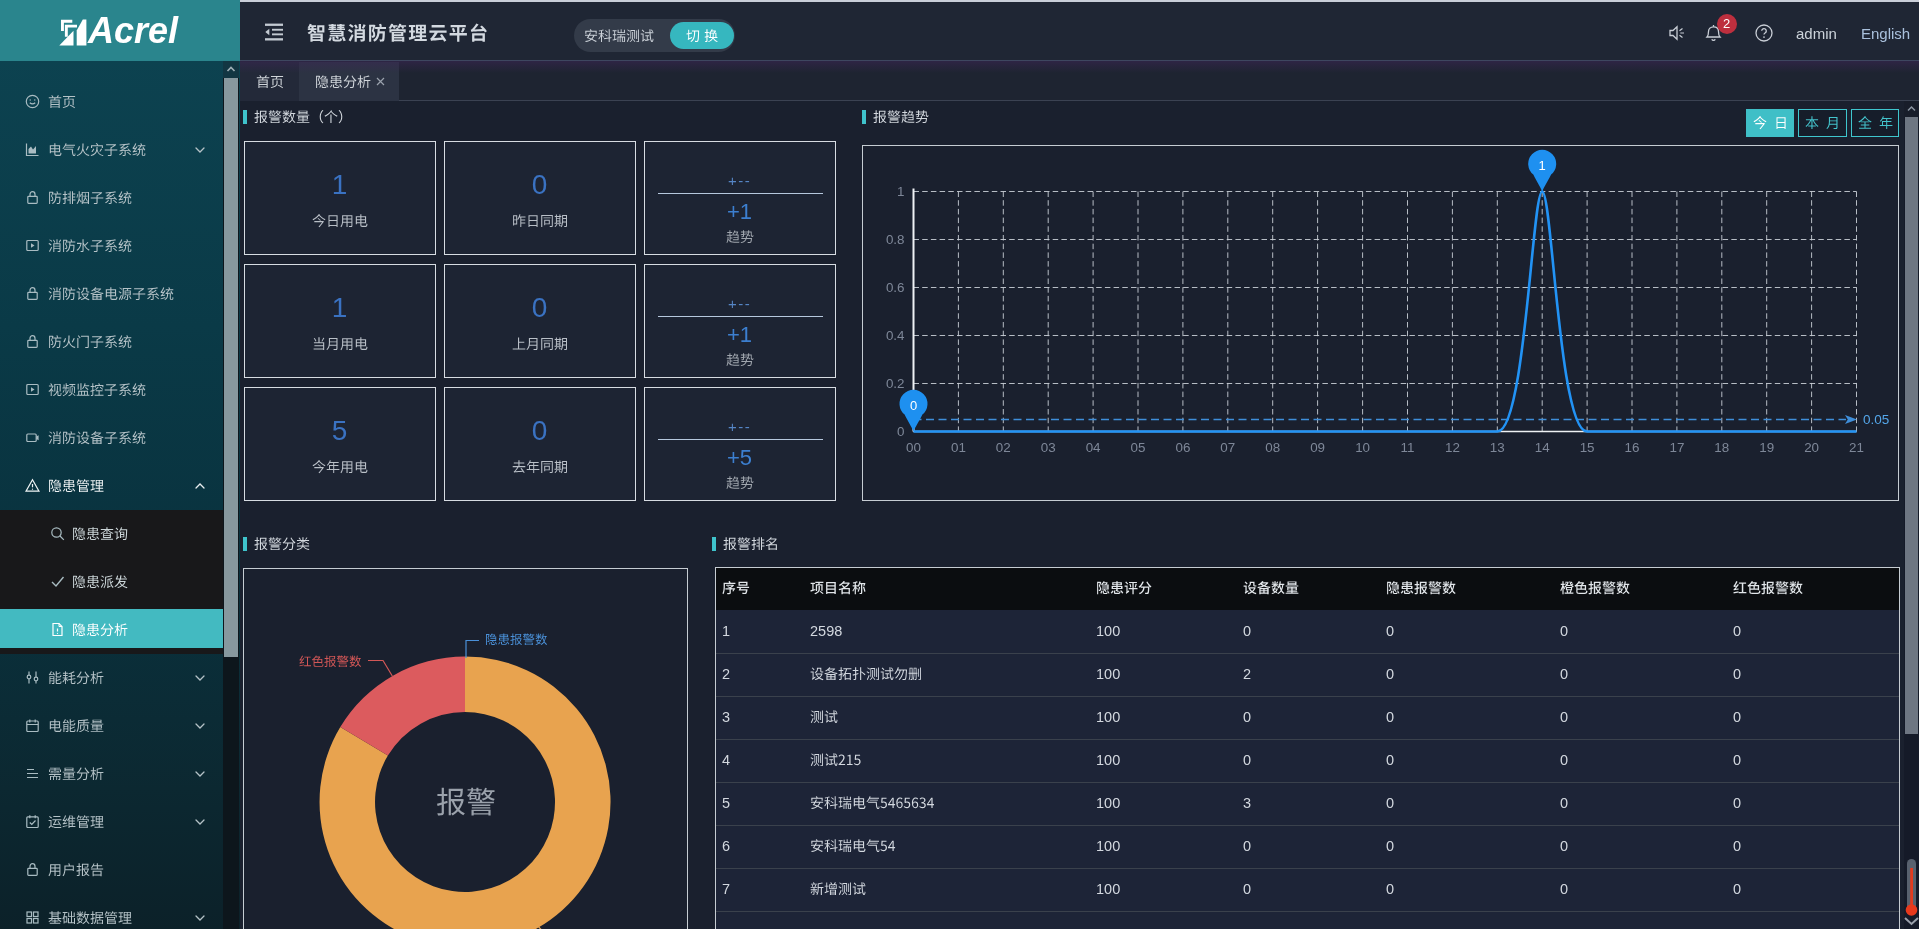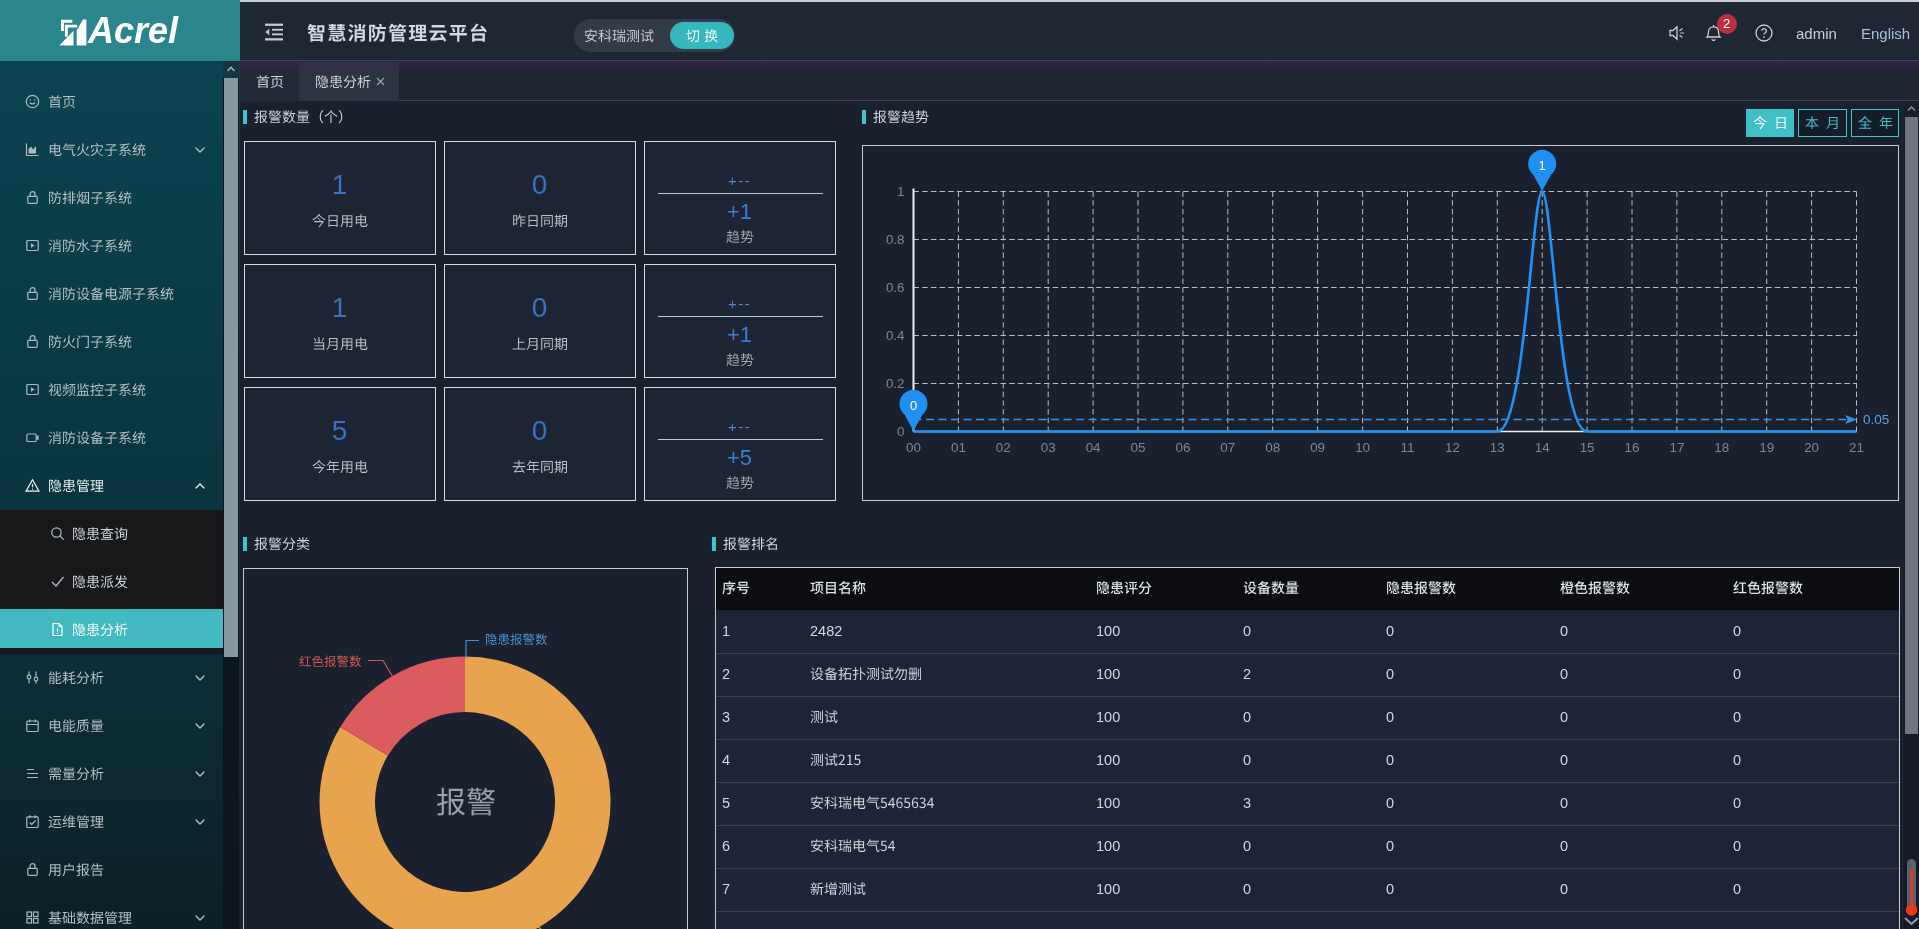--- a/index.html
+++ b/index.html
@@ -412,21 +412,21 @@
 <svg class="tp" style="left:1386.0px;top:593.1px">
     <path d="M6.7 -2.4V-0.4C6.7 0.7 7 1 8.3 1C8.6 1 10 1 10.2 1C11.2 1 11.6 0.7 11.7 -0.7C11.4 -0.8 10.9 -1 10.7 -1.1C10.6 -0.2 10.5 -0.1 10.1 -0.1C9.8 -0.1 8.7 -0.1 8.5 -0.1C8 -0.1 7.9 -0.1 7.9 -0.4V-2.4ZM5.4 -2.4C5.2 -1.6 4.7 -0.5 4.3 0.1L5.3 0.8C5.8 0 6.1 -1.1 6.4 -2ZM11 -2.2C11.6 -1.3 12.2 -0.2 12.4 0.6L13.5 0.2C13.2 -0.6 12.6 -1.7 12.1 -2.6ZM7.5 -11.7C7 -10.8 6.1 -9.6 5 -8.8C5.2 -8.6 5.5 -8.4 5.7 -8.1V-7.4H11.4V-6.4H6V-5.5H11.4V-4.4H5.6V-3.4H8.3L7.6 -2.9C8.4 -2.3 9.3 -1.5 9.8 -1L10.6 -1.8C10.2 -2.2 9.3 -2.9 8.6 -3.4H12.7V-8.4H10.4C10.9 -8.9 11.4 -9.6 11.8 -10.2L11 -10.7L10.8 -10.7H8.2C8.4 -10.9 8.5 -11.2 8.7 -11.5ZM6.3 -8.4C6.7 -8.8 7.2 -9.3 7.5 -9.7H10.1C9.8 -9.2 9.4 -8.8 9 -8.4ZM1.1 -11.2V1.2H2.2V-10H3.8C3.5 -9.1 3.2 -7.8 2.8 -6.9C3.7 -5.8 4 -4.9 4 -4.2C4 -3.8 3.9 -3.5 3.7 -3.3C3.6 -3.2 3.4 -3.2 3.3 -3.2C3.1 -3.2 2.9 -3.2 2.6 -3.2C2.7 -2.9 2.8 -2.4 2.9 -2.1C3.2 -2.1 3.5 -2.1 3.8 -2.1C4.1 -2.1 4.4 -2.2 4.5 -2.4C5 -2.7 5.1 -3.2 5.1 -4.1C5.1 -4.9 4.9 -5.9 4 -7C4.4 -8.1 4.9 -9.6 5.3 -10.8L4.4 -11.3L4.2 -11.2Z M17.9 -2.5V-0.6C17.9 0.6 18.3 1 20 1C20.3 1 22.3 1 22.7 1C24 1 24.4 0.5 24.5 -1.2C24.2 -1.3 23.6 -1.5 23.3 -1.7C23.3 -0.4 23.2 -0.2 22.5 -0.2C22.1 -0.2 20.5 -0.2 20.1 -0.2C19.4 -0.2 19.2 -0.3 19.2 -0.6V-2.5ZM24.1 -2.3C24.9 -1.4 25.8 -0.2 26.1 0.5L27.3 -0.1C27 -0.9 26.1 -2 25.3 -2.8ZM16.3 -2.6C15.9 -1.7 15.3 -0.7 14.6 -0L15.8 0.6C16.5 -0.1 17.1 -1.2 17.5 -2.1ZM17.5 -9.8H20.3V-8.8H17.5ZM21.7 -9.8H24.5V-8.8H21.7ZM15.6 -7V-3.9H20.3V-3.3L20.3 -3.4L19.5 -2.6C20.4 -2.1 21.6 -1.5 22.1 -0.9L23 -1.8C22.5 -2.2 21.7 -2.7 21 -3H21.7V-3.9H26.5V-7H21.7V-7.8H25.9V-10.8H21.7V-11.8H20.3V-10.8H16.2V-7.8H20.3V-7ZM17 -6.1H20.3V-4.9H17ZM21.7 -6.1H25V-4.9H21.7Z M35.4 -5.3C35.9 -3.9 36.6 -2.6 37.5 -1.5C36.8 -0.8 36 -0.3 35.2 0.2V-5.3ZM36.7 -5.3H39.5C39.3 -4.3 38.8 -3.4 38.3 -2.5C37.6 -3.4 37.1 -4.3 36.7 -5.3ZM33.8 -11.3V1.1H35.2V0.3C35.4 0.5 35.8 0.9 36 1.2C36.9 0.8 37.6 0.2 38.3 -0.5C39 0.2 39.8 0.7 40.6 1.1C40.9 0.8 41.2 0.3 41.6 0C40.7 -0.3 39.9 -0.9 39.2 -1.6C40.1 -2.9 40.7 -4.5 41.1 -6.3L40.2 -6.5L40 -6.5H35.2V-10.1H39.3C39.2 -9 39.2 -8.6 39 -8.4C38.9 -8.3 38.7 -8.3 38.4 -8.3C38.1 -8.3 37.3 -8.3 36.4 -8.3C36.6 -8.1 36.8 -7.6 36.8 -7.3C37.7 -7.2 38.5 -7.2 39 -7.2C39.5 -7.3 39.9 -7.4 40.1 -7.7C40.5 -8 40.6 -8.8 40.7 -10.8C40.7 -11 40.7 -11.3 40.7 -11.3ZM30.5 -11.8V-9.1H28.6V-7.8H30.5V-5.1L28.4 -4.5L28.7 -3.2L30.5 -3.7V-0.4C30.5 -0.2 30.4 -0.1 30.2 -0.1C30 -0.1 29.2 -0.1 28.5 -0.1C28.7 0.3 28.9 0.8 28.9 1.2C30.1 1.2 30.8 1.1 31.2 0.9C31.7 0.7 31.8 0.4 31.8 -0.4V-4.1L33.4 -4.5L33.3 -5.8L31.8 -5.4V-7.8H33.3V-9.1H31.8V-11.8Z M44.6 -2.7V-2H53.5V-2.7ZM44.6 -4V-3.2H53.5V-4ZM44.5 -1.5V1.2H45.7V0.8H52.3V1.2H53.6V-1.5ZM45.7 0V-0.8H52.3V0ZM48 -6C48.2 -5.8 48.3 -5.5 48.4 -5.3H42.9V-4.5H55.1V-5.3H49.7C49.6 -5.6 49.4 -6 49.2 -6.3ZM44 -10.1C43.7 -9.4 43.2 -8.7 42.4 -8.1C42.6 -8 43 -7.6 43.1 -7.4L43.6 -7.8V-6H44.5V-6.4H46.5C46.6 -6.2 46.6 -6 46.6 -5.9C47 -5.8 47.4 -5.9 47.6 -5.9C47.9 -5.9 48.2 -6 48.3 -6.2C48.6 -6.5 48.7 -7.2 48.8 -8.8C49.1 -8.6 49.5 -8.3 49.6 -8.1C49.9 -8.4 50.2 -8.7 50.4 -9C50.7 -8.5 51 -8.1 51.4 -7.7C50.8 -7.3 50.1 -7 49.3 -6.8C49.5 -6.5 49.8 -6.1 49.9 -5.8C50.8 -6.1 51.6 -6.5 52.2 -6.9C53 -6.4 53.8 -6 54.8 -5.7C55 -6 55.3 -6.5 55.5 -6.7C54.6 -6.9 53.8 -7.2 53.1 -7.7C53.6 -8.2 54.1 -8.9 54.3 -9.8H55.3V-10.7H51.5C51.6 -11 51.8 -11.3 51.9 -11.6L50.8 -11.8C50.4 -10.7 49.7 -9.5 48.8 -8.8L48.8 -9.2C48.8 -9.3 48.8 -9.6 48.8 -9.6H44.9L45 -9.9L44.7 -10H45.4V-10.4H46.8V-10H47.9V-10.4H49.4V-11.2H47.9V-11.8H46.8V-11.2H45.4V-11.8H44.3V-11.2H42.7V-10.4H44.3V-10ZM53.2 -9.8C53 -9.2 52.7 -8.7 52.2 -8.3C51.8 -8.7 51.4 -9.2 51.1 -9.8ZM47.7 -8.8C47.6 -7.5 47.5 -7 47.4 -6.8C47.3 -6.7 47.2 -6.7 47.1 -6.7L46.8 -6.7V-8.4H44.2L44.5 -8.8ZM44.5 -7.8H45.9V-7H44.5Z M62.1 -11.6C61.9 -11.1 61.4 -10.3 61.1 -9.8L61.9 -9.4C62.3 -9.8 62.8 -10.5 63.2 -11.1ZM57.1 -11.1C57.5 -10.6 57.8 -9.8 57.9 -9.3L58.9 -9.7C58.8 -10.2 58.4 -11 58.1 -11.5ZM61.5 -3.5C61.2 -2.9 60.8 -2.3 60.4 -1.9C59.9 -2.1 59.4 -2.3 59 -2.5L59.5 -3.5ZM57.4 -2.1C58 -1.8 58.8 -1.5 59.4 -1.1C58.6 -0.6 57.6 -0.2 56.5 0.1C56.7 0.3 57 0.8 57.1 1.1C58.4 0.7 59.5 0.2 60.5 -0.5C61 -0.3 61.4 -0 61.7 0.2L62.5 -0.7C62.2 -0.9 61.8 -1.1 61.4 -1.3C62.1 -2.1 62.7 -3.1 63 -4.4L62.3 -4.6L62.1 -4.6H60L60.3 -5.2L59.1 -5.5C59 -5.2 58.9 -4.9 58.8 -4.6H56.9V-3.5H58.2C57.9 -3 57.6 -2.5 57.4 -2.1ZM59.4 -11.8V-9.3H56.7V-8.2H59C58.4 -7.4 57.4 -6.6 56.4 -6.3C56.7 -6 57 -5.6 57.1 -5.3C57.9 -5.7 58.8 -6.4 59.4 -7.1V-5.6H60.7V-7.4C61.3 -6.9 62 -6.3 62.3 -6L63.1 -7C62.8 -7.2 61.7 -7.8 61 -8.2H63.4V-9.3H60.7V-11.8ZM64.7 -11.7C64.4 -9.3 63.7 -6.9 62.6 -5.4C62.9 -5.2 63.4 -4.8 63.6 -4.6C63.9 -5.1 64.2 -5.6 64.5 -6.1C64.8 -4.9 65.1 -3.8 65.6 -2.8C64.8 -1.5 63.8 -0.5 62.3 0.2C62.5 0.4 62.9 1 63 1.2C64.4 0.5 65.5 -0.4 66.2 -1.6C66.9 -0.5 67.8 0.4 68.8 1.1C69 0.7 69.4 0.3 69.7 0C68.5 -0.6 67.7 -1.6 67 -2.8C67.7 -4.2 68.1 -5.9 68.4 -7.9H69.3V-9.2H65.5C65.6 -9.9 65.8 -10.7 65.9 -11.6ZM67.2 -7.9C67 -6.5 66.7 -5.2 66.3 -4.2C65.8 -5.3 65.5 -6.6 65.2 -7.9Z" fill="#e2e6ea"></path>
   </svg>
 <svg class="tp" style="left:1560.0px;top:593.1px">
     <path d="M7.1 -5.1H10.9V-3.8H7.1ZM2.4 -11.8V-9.2H0.7V-7.9H2.3C1.9 -6.1 1.1 -4 0.3 -2.8C0.5 -2.5 0.8 -2 1 -1.6C1.5 -2.4 2 -3.6 2.4 -5V1.2H3.6V-5.5C3.9 -4.8 4.3 -4.1 4.4 -3.6L5.2 -4.6C5 -5 4 -6.6 3.6 -7.2V-7.9H4.8V-9.2H3.6V-11.8ZM10.2 -11.8 9.2 -11.5C9.6 -10 10.1 -8.9 10.6 -8H7.5C8.1 -8.9 8.5 -9.9 8.7 -11.1L8 -11.4L7.8 -11.3H5.3V-10.2H7.3C7.1 -9.7 6.9 -9.3 6.7 -8.9C6.4 -9.2 5.9 -9.5 5.6 -9.7L4.9 -8.9C5.3 -8.7 5.7 -8.3 6.1 -8C5.6 -7.4 5 -6.8 4.4 -6.5C4.7 -6.3 5 -5.8 5.1 -5.6C5.4 -5.7 5.7 -5.9 5.9 -6.1V-2.8H12.1V-6.1C12.4 -5.9 12.6 -5.7 12.9 -5.5C13 -5.9 13.4 -6.3 13.7 -6.5C13.1 -6.9 12.6 -7.4 12.1 -8C12.5 -8.2 13 -8.5 13.5 -8.8L12.6 -9.7C12.4 -9.5 11.9 -9.1 11.5 -8.8C11.4 -9 11.2 -9.2 11.1 -9.5C11.5 -9.8 12 -10.2 12.5 -10.5L11.6 -11.4C11.4 -11.1 11 -10.8 10.7 -10.5C10.5 -10.9 10.4 -11.3 10.2 -11.8ZM7.2 -7.5V-6.9H10.7V-7.8C11.1 -7.1 11.6 -6.6 12.1 -6.1H6C6.4 -6.5 6.8 -7 7.2 -7.5ZM10.4 -2.8C10.2 -2.1 9.7 -1.1 9.4 -0.4H7.3L8.3 -0.7C8.2 -1.2 7.9 -2.1 7.5 -2.7L6.4 -2.3C6.7 -1.7 7 -0.9 7 -0.4H4.6V0.7H13.4V-0.4H10.7C11 -1 11.4 -1.7 11.7 -2.4Z M20.5 -6.7V-4.6H17.5V-6.7ZM21.8 -6.7H24.8V-4.6H21.8ZM22.2 -9.5C21.8 -8.9 21.3 -8.4 20.8 -7.9H17.4C17.9 -8.4 18.3 -8.9 18.7 -9.5ZM18.8 -11.9C17.9 -10.1 16.2 -8.4 14.5 -7.4C14.7 -7.1 15.1 -6.4 15.2 -6.1C15.5 -6.4 15.9 -6.6 16.3 -6.9V-1.3C16.3 0.5 17 0.9 19.4 0.9C19.9 0.9 23.9 0.9 24.5 0.9C26.8 0.9 27.2 0.3 27.5 -2C27.1 -2 26.6 -2.2 26.2 -2.4C26.1 -0.6 25.9 -0.3 24.5 -0.3C23.6 -0.3 20.1 -0.3 19.3 -0.3C17.8 -0.3 17.5 -0.4 17.5 -1.3V-3.3H24.8V-2.8H26.1V-7.9H22.4C23.1 -8.6 23.7 -9.4 24.2 -10.1L23.3 -10.7L23.1 -10.7H19.6C19.7 -10.9 19.9 -11.2 20 -11.4Z M35.4 -5.3C35.9 -3.9 36.6 -2.6 37.5 -1.5C36.8 -0.8 36 -0.3 35.2 0.2V-5.3ZM36.7 -5.3H39.5C39.3 -4.3 38.8 -3.4 38.3 -2.5C37.6 -3.4 37.1 -4.3 36.7 -5.3ZM33.8 -11.3V1.1H35.2V0.3C35.4 0.5 35.8 0.9 36 1.2C36.9 0.8 37.6 0.2 38.3 -0.5C39 0.2 39.8 0.7 40.6 1.1C40.9 0.8 41.2 0.3 41.6 0C40.7 -0.3 39.9 -0.9 39.2 -1.6C40.1 -2.9 40.7 -4.5 41.1 -6.3L40.2 -6.5L40 -6.5H35.2V-10.1H39.3C39.2 -9 39.2 -8.6 39 -8.4C38.9 -8.3 38.7 -8.3 38.4 -8.3C38.1 -8.3 37.3 -8.3 36.4 -8.3C36.6 -8.1 36.8 -7.6 36.8 -7.3C37.7 -7.2 38.5 -7.2 39 -7.2C39.5 -7.3 39.9 -7.4 40.1 -7.7C40.5 -8 40.6 -8.8 40.7 -10.8C40.7 -11 40.7 -11.3 40.7 -11.3ZM30.5 -11.8V-9.1H28.6V-7.8H30.5V-5.1L28.4 -4.5L28.7 -3.2L30.5 -3.7V-0.4C30.5 -0.2 30.4 -0.1 30.2 -0.1C30 -0.1 29.2 -0.1 28.5 -0.1C28.7 0.3 28.9 0.8 28.9 1.2C30.1 1.2 30.8 1.1 31.2 0.9C31.7 0.7 31.8 0.4 31.8 -0.4V-4.1L33.4 -4.5L33.3 -5.8L31.8 -5.4V-7.8H33.3V-9.1H31.8V-11.8Z M44.6 -2.7V-2H53.5V-2.7ZM44.6 -4V-3.2H53.5V-4ZM44.5 -1.5V1.2H45.7V0.8H52.3V1.2H53.6V-1.5ZM45.7 0V-0.8H52.3V0ZM48 -6C48.2 -5.8 48.3 -5.5 48.4 -5.3H42.9V-4.5H55.1V-5.3H49.7C49.6 -5.6 49.4 -6 49.2 -6.3ZM44 -10.1C43.7 -9.4 43.2 -8.7 42.4 -8.1C42.6 -8 43 -7.6 43.1 -7.4L43.6 -7.8V-6H44.5V-6.4H46.5C46.6 -6.2 46.6 -6 46.6 -5.9C47 -5.8 47.4 -5.9 47.6 -5.9C47.9 -5.9 48.2 -6 48.3 -6.2C48.6 -6.5 48.7 -7.2 48.8 -8.8C49.1 -8.6 49.5 -8.3 49.6 -8.1C49.9 -8.4 50.2 -8.7 50.4 -9C50.7 -8.5 51 -8.1 51.4 -7.7C50.8 -7.3 50.1 -7 49.3 -6.8C49.5 -6.5 49.8 -6.1 49.9 -5.8C50.8 -6.1 51.6 -6.5 52.2 -6.9C53 -6.4 53.8 -6 54.8 -5.7C55 -6 55.3 -6.5 55.5 -6.7C54.6 -6.9 53.8 -7.2 53.1 -7.7C53.6 -8.2 54.1 -8.9 54.3 -9.8H55.3V-10.7H51.5C51.6 -11 51.8 -11.3 51.9 -11.6L50.8 -11.8C50.4 -10.7 49.7 -9.5 48.8 -8.8L48.8 -9.2C48.8 -9.3 48.8 -9.6 48.8 -9.6H44.9L45 -9.9L44.7 -10H45.4V-10.4H46.8V-10H47.9V-10.4H49.4V-11.2H47.9V-11.8H46.8V-11.2H45.4V-11.8H44.3V-11.2H42.7V-10.4H44.3V-10ZM53.2 -9.8C53 -9.2 52.7 -8.7 52.2 -8.3C51.8 -8.7 51.4 -9.2 51.1 -9.8ZM47.7 -8.8C47.6 -7.5 47.5 -7 47.4 -6.8C47.3 -6.7 47.2 -6.7 47.1 -6.7L46.8 -6.7V-8.4H44.2L44.5 -8.8ZM44.5 -7.8H45.9V-7H44.5Z M62.1 -11.6C61.9 -11.1 61.4 -10.3 61.1 -9.8L61.9 -9.4C62.3 -9.8 62.8 -10.5 63.2 -11.1ZM57.1 -11.1C57.5 -10.6 57.8 -9.8 57.9 -9.3L58.9 -9.7C58.8 -10.2 58.4 -11 58.1 -11.5ZM61.5 -3.5C61.2 -2.9 60.8 -2.3 60.4 -1.9C59.9 -2.1 59.4 -2.3 59 -2.5L59.5 -3.5ZM57.4 -2.1C58 -1.8 58.8 -1.5 59.4 -1.1C58.6 -0.6 57.6 -0.2 56.5 0.1C56.7 0.3 57 0.8 57.1 1.1C58.4 0.7 59.5 0.2 60.5 -0.5C61 -0.3 61.4 -0 61.7 0.2L62.5 -0.7C62.2 -0.9 61.8 -1.1 61.4 -1.3C62.1 -2.1 62.7 -3.1 63 -4.4L62.3 -4.6L62.1 -4.6H60L60.3 -5.2L59.1 -5.5C59 -5.2 58.9 -4.9 58.8 -4.6H56.9V-3.5H58.2C57.9 -3 57.6 -2.5 57.4 -2.1ZM59.4 -11.8V-9.3H56.7V-8.2H59C58.4 -7.4 57.4 -6.6 56.4 -6.3C56.7 -6 57 -5.6 57.1 -5.3C57.9 -5.7 58.8 -6.4 59.4 -7.1V-5.6H60.7V-7.4C61.3 -6.9 62 -6.3 62.3 -6L63.1 -7C62.8 -7.2 61.7 -7.8 61 -8.2H63.4V-9.3H60.7V-11.8ZM64.7 -11.7C64.4 -9.3 63.7 -6.9 62.6 -5.4C62.9 -5.2 63.4 -4.8 63.6 -4.6C63.9 -5.1 64.2 -5.6 64.5 -6.1C64.8 -4.9 65.1 -3.8 65.6 -2.8C64.8 -1.5 63.8 -0.5 62.3 0.2C62.5 0.4 62.9 1 63 1.2C64.4 0.5 65.5 -0.4 66.2 -1.6C66.9 -0.5 67.8 0.4 68.8 1.1C69 0.7 69.4 0.3 69.7 0C68.5 -0.6 67.7 -1.6 67 -2.8C67.7 -4.2 68.1 -5.9 68.4 -7.9H69.3V-9.2H65.5C65.6 -9.9 65.8 -10.7 65.9 -11.6ZM67.2 -7.9C67 -6.5 66.7 -5.2 66.3 -4.2C65.8 -5.3 65.5 -6.6 65.2 -7.9Z" fill="#e2e6ea"></path>
   </svg>
 <svg class="tp" style="left:1733.0px;top:593.1px">
     <path d="M0.5 -0.9 0.7 0.5C2.1 0.2 3.9 -0.2 5.6 -0.6L5.4 -1.8C3.6 -1.5 1.7 -1.1 0.5 -0.9ZM0.8 -5.9C1.1 -6 1.4 -6.1 3 -6.2C2.4 -5.5 1.9 -4.9 1.7 -4.7C1.2 -4.2 0.8 -3.8 0.5 -3.8C0.6 -3.4 0.9 -2.8 0.9 -2.5C1.3 -2.7 1.8 -2.8 5.7 -3.4C5.6 -3.7 5.6 -4.2 5.6 -4.6L2.8 -4.2C3.9 -5.3 5 -6.8 5.9 -8.2L4.8 -9C4.5 -8.5 4.2 -8 3.9 -7.5L2.2 -7.3C3.1 -8.5 3.9 -9.9 4.6 -11.3L3.2 -11.9C2.6 -10.2 1.6 -8.4 1.2 -8C0.9 -7.5 0.7 -7.2 0.4 -7.2C0.5 -6.8 0.8 -6.2 0.8 -5.9ZM5.7 -1V0.3H13.4V-1H10.3V-9.2H13.1V-10.6H5.9V-9.2H8.8V-1Z M20.5 -6.7V-4.6H17.5V-6.7ZM21.8 -6.7H24.8V-4.6H21.8ZM22.2 -9.5C21.8 -8.9 21.3 -8.4 20.8 -7.9H17.4C17.9 -8.4 18.3 -8.9 18.7 -9.5ZM18.8 -11.9C17.9 -10.1 16.2 -8.4 14.5 -7.4C14.7 -7.1 15.1 -6.4 15.2 -6.1C15.5 -6.4 15.9 -6.6 16.3 -6.9V-1.3C16.3 0.5 17 0.9 19.4 0.9C19.9 0.9 23.9 0.9 24.5 0.9C26.8 0.9 27.2 0.3 27.5 -2C27.1 -2 26.6 -2.2 26.2 -2.4C26.1 -0.6 25.9 -0.3 24.5 -0.3C23.6 -0.3 20.1 -0.3 19.3 -0.3C17.8 -0.3 17.5 -0.4 17.5 -1.3V-3.3H24.8V-2.8H26.1V-7.9H22.4C23.1 -8.6 23.7 -9.4 24.2 -10.1L23.3 -10.7L23.1 -10.7H19.6C19.7 -10.9 19.9 -11.2 20 -11.4Z M35.4 -5.3C35.9 -3.9 36.6 -2.6 37.5 -1.5C36.8 -0.8 36 -0.3 35.2 0.2V-5.3ZM36.7 -5.3H39.5C39.3 -4.3 38.8 -3.4 38.3 -2.5C37.6 -3.4 37.1 -4.3 36.7 -5.3ZM33.8 -11.3V1.1H35.2V0.3C35.4 0.5 35.8 0.9 36 1.2C36.9 0.8 37.6 0.2 38.3 -0.5C39 0.2 39.8 0.7 40.6 1.1C40.9 0.8 41.2 0.3 41.6 0C40.7 -0.3 39.9 -0.9 39.2 -1.6C40.1 -2.9 40.7 -4.5 41.1 -6.3L40.2 -6.5L40 -6.5H35.2V-10.1H39.3C39.2 -9 39.2 -8.6 39 -8.4C38.9 -8.3 38.7 -8.3 38.4 -8.3C38.1 -8.3 37.3 -8.3 36.4 -8.3C36.6 -8.1 36.8 -7.6 36.8 -7.3C37.7 -7.2 38.5 -7.2 39 -7.2C39.5 -7.3 39.9 -7.4 40.1 -7.7C40.5 -8 40.6 -8.8 40.7 -10.8C40.7 -11 40.7 -11.3 40.7 -11.3ZM30.5 -11.8V-9.1H28.6V-7.8H30.5V-5.1L28.4 -4.5L28.7 -3.2L30.5 -3.7V-0.4C30.5 -0.2 30.4 -0.1 30.2 -0.1C30 -0.1 29.2 -0.1 28.5 -0.1C28.7 0.3 28.9 0.8 28.9 1.2C30.1 1.2 30.8 1.1 31.2 0.9C31.7 0.7 31.8 0.4 31.8 -0.4V-4.1L33.4 -4.5L33.3 -5.8L31.8 -5.4V-7.8H33.3V-9.1H31.8V-11.8Z M44.6 -2.7V-2H53.5V-2.7ZM44.6 -4V-3.2H53.5V-4ZM44.5 -1.5V1.2H45.7V0.8H52.3V1.2H53.6V-1.5ZM45.7 0V-0.8H52.3V0ZM48 -6C48.2 -5.8 48.3 -5.5 48.4 -5.3H42.9V-4.5H55.1V-5.3H49.7C49.6 -5.6 49.4 -6 49.2 -6.3ZM44 -10.1C43.7 -9.4 43.2 -8.7 42.4 -8.1C42.6 -8 43 -7.6 43.1 -7.4L43.6 -7.8V-6H44.5V-6.4H46.5C46.6 -6.2 46.6 -6 46.6 -5.9C47 -5.8 47.4 -5.9 47.6 -5.9C47.9 -5.9 48.2 -6 48.3 -6.2C48.6 -6.5 48.7 -7.2 48.8 -8.8C49.1 -8.6 49.5 -8.3 49.6 -8.1C49.9 -8.4 50.2 -8.7 50.4 -9C50.7 -8.5 51 -8.1 51.4 -7.7C50.8 -7.3 50.1 -7 49.3 -6.8C49.5 -6.5 49.8 -6.1 49.9 -5.8C50.8 -6.1 51.6 -6.5 52.2 -6.9C53 -6.4 53.8 -6 54.8 -5.7C55 -6 55.3 -6.5 55.5 -6.7C54.6 -6.9 53.8 -7.2 53.1 -7.7C53.6 -8.2 54.1 -8.9 54.3 -9.8H55.3V-10.7H51.5C51.6 -11 51.8 -11.3 51.9 -11.6L50.8 -11.8C50.4 -10.7 49.7 -9.5 48.8 -8.8L48.8 -9.2C48.8 -9.3 48.8 -9.6 48.8 -9.6H44.9L45 -9.9L44.7 -10H45.4V-10.4H46.8V-10H47.9V-10.4H49.4V-11.2H47.9V-11.8H46.8V-11.2H45.4V-11.8H44.3V-11.2H42.7V-10.4H44.3V-10ZM53.2 -9.8C53 -9.2 52.7 -8.7 52.2 -8.3C51.8 -8.7 51.4 -9.2 51.1 -9.8ZM47.7 -8.8C47.6 -7.5 47.5 -7 47.4 -6.8C47.3 -6.7 47.2 -6.7 47.1 -6.7L46.8 -6.7V-8.4H44.2L44.5 -8.8ZM44.5 -7.8H45.9V-7H44.5Z M62.1 -11.6C61.9 -11.1 61.4 -10.3 61.1 -9.8L61.9 -9.4C62.3 -9.8 62.8 -10.5 63.2 -11.1ZM57.1 -11.1C57.5 -10.6 57.8 -9.8 57.9 -9.3L58.9 -9.7C58.8 -10.2 58.4 -11 58.1 -11.5ZM61.5 -3.5C61.2 -2.9 60.8 -2.3 60.4 -1.9C59.9 -2.1 59.4 -2.3 59 -2.5L59.5 -3.5ZM57.4 -2.1C58 -1.8 58.8 -1.5 59.4 -1.1C58.6 -0.6 57.6 -0.2 56.5 0.1C56.7 0.3 57 0.8 57.1 1.1C58.4 0.7 59.5 0.2 60.5 -0.5C61 -0.3 61.4 -0 61.7 0.2L62.5 -0.7C62.2 -0.9 61.8 -1.1 61.4 -1.3C62.1 -2.1 62.7 -3.1 63 -4.4L62.3 -4.6L62.1 -4.6H60L60.3 -5.2L59.1 -5.5C59 -5.2 58.9 -4.9 58.8 -4.6H56.9V-3.5H58.2C57.9 -3 57.6 -2.5 57.4 -2.1ZM59.4 -11.8V-9.3H56.7V-8.2H59C58.4 -7.4 57.4 -6.6 56.4 -6.3C56.7 -6 57 -5.6 57.1 -5.3C57.9 -5.7 58.8 -6.4 59.4 -7.1V-5.6H60.7V-7.4C61.3 -6.9 62 -6.3 62.3 -6L63.1 -7C62.8 -7.2 61.7 -7.8 61 -8.2H63.4V-9.3H60.7V-11.8ZM64.7 -11.7C64.4 -9.3 63.7 -6.9 62.6 -5.4C62.9 -5.2 63.4 -4.8 63.6 -4.6C63.9 -5.1 64.2 -5.6 64.5 -6.1C64.8 -4.9 65.1 -3.8 65.6 -2.8C64.8 -1.5 63.8 -0.5 62.3 0.2C62.5 0.4 62.9 1 63 1.2C64.4 0.5 65.5 -0.4 66.2 -1.6C66.9 -0.5 67.8 0.4 68.8 1.1C69 0.7 69.4 0.3 69.7 0C68.5 -0.6 67.7 -1.6 67 -2.8C67.7 -4.2 68.1 -5.9 68.4 -7.9H69.3V-9.2H65.5C65.6 -9.9 65.8 -10.7 65.9 -11.6ZM67.2 -7.9C67 -6.5 66.7 -5.2 66.3 -4.2C65.8 -5.3 65.5 -6.6 65.2 -7.9Z" fill="#e2e6ea"></path>
   </svg>
 <div class="lt" style="left:722.0px;top:631.0px;font-size:14.5px;color:#d3d8df;font-weight:400;transform:translate(0,-50%);font-family:Liberation Sans, sans-serif">1</div>
-<div class="lt" style="left:810.0px;top:631.0px;font-size:14.5px;color:#d3d8df;font-weight:400;transform:translate(0,-50%);font-family:Liberation Sans, sans-serif">2482</div>
+<div class="lt" style="left:810.0px;top:631.0px;font-size:14.5px;color:#d3d8df;font-weight:400;transform:translate(0,-50%);font-family:Liberation Sans, sans-serif">2598</div>
 <div class="lt" style="left:1096.0px;top:631.0px;font-size:14.5px;color:#d3d8df;font-weight:400;transform:translate(0,-50%);font-family:Liberation Sans, sans-serif">100</div>
 <div class="lt" style="left:1243.0px;top:631.0px;font-size:14.5px;color:#d3d8df;font-weight:400;transform:translate(0,-50%);font-family:Liberation Sans, sans-serif">0</div>
 <div class="lt" style="left:1386.0px;top:631.0px;font-size:14.5px;color:#d3d8df;font-weight:400;transform:translate(0,-50%);font-family:Liberation Sans, sans-serif">0</div>
 <div class="lt" style="left:1560.0px;top:631.0px;font-size:14.5px;color:#d3d8df;font-weight:400;transform:translate(0,-50%);font-family:Liberation Sans, sans-serif">0</div>
 <div class="lt" style="left:1733.0px;top:631.0px;font-size:14.5px;color:#d3d8df;font-weight:400;transform:translate(0,-50%);font-family:Liberation Sans, sans-serif">0</div>
 <div style="position:absolute;left:715.5px;top:652.5px;width:1183.0px;height:1px;background:#3a414c"></div>
 <div class="lt" style="left:722.0px;top:674.0px;font-size:14.5px;color:#d3d8df;font-weight:400;transform:translate(0,-50%);font-family:Liberation Sans, sans-serif">2</div>
 <svg class="tp" style="left:810.0px;top:679.1px">
     <path d="M1.7 -10.9C2.5 -10.2 3.4 -9.3 3.8 -8.7L4.5 -9.4C4.1 -10 3.1 -10.9 2.4 -11.5ZM0.6 -7.4V-6.4H2.6V-1.3C2.6 -0.7 2.1 -0.2 1.9 -0.1C2.1 0.2 2.4 0.6 2.5 0.8C2.7 0.6 3 0.3 5.5 -1.6C5.4 -1.8 5.2 -2.2 5.2 -2.5L3.6 -1.3V-7.4ZM6.9 -11.3V-9.7C6.9 -8.7 6.6 -7.5 4.7 -6.7C4.9 -6.5 5.3 -6.1 5.4 -5.9C7.4 -6.8 7.9 -8.4 7.9 -9.7V-10.3H10.3V-8C10.3 -7 10.5 -6.6 11.5 -6.6C11.7 -6.6 12.4 -6.6 12.6 -6.6C12.9 -6.6 13.1 -6.6 13.3 -6.6C13.3 -6.9 13.2 -7.3 13.2 -7.5C13 -7.5 12.8 -7.5 12.6 -7.5C12.4 -7.5 11.7 -7.5 11.6 -7.5C11.4 -7.5 11.3 -7.6 11.3 -8V-11.3ZM11.3 -4.6C10.8 -3.5 10 -2.5 9.1 -1.8C8.1 -2.6 7.4 -3.5 6.9 -4.6ZM5.4 -5.6V-4.6H6.1L5.9 -4.5C6.5 -3.2 7.3 -2.1 8.3 -1.2C7.2 -0.5 6 -0.1 4.8 0.2C5 0.4 5.2 0.9 5.3 1.1C6.6 0.8 7.9 0.2 9.1 -0.5C10.1 0.2 11.4 0.8 12.8 1.2C13 0.9 13.3 0.4 13.5 0.2C12.1 -0.1 10.9 -0.5 9.9 -1.2C11.1 -2.2 12.1 -3.6 12.6 -5.3L12 -5.6L11.8 -5.6Z M23.6 -9.6C22.9 -8.9 22 -8.3 21 -7.8C20 -8.2 19.2 -8.8 18.6 -9.5L18.8 -9.6ZM19.2 -11.8C18.5 -10.6 17.1 -9.2 15.1 -8.2C15.3 -8.1 15.6 -7.7 15.8 -7.5C16.6 -7.9 17.3 -8.3 17.9 -8.8C18.4 -8.2 19.1 -7.7 19.9 -7.3C18.2 -6.6 16.2 -6.1 14.4 -5.8C14.6 -5.6 14.8 -5.1 14.9 -4.8C16.9 -5.2 19.1 -5.8 21 -6.7C22.7 -5.8 24.8 -5.3 27 -5C27.1 -5.3 27.4 -5.7 27.6 -6C25.6 -6.2 23.7 -6.6 22.1 -7.3C23.4 -8.1 24.6 -9 25.3 -10.2L24.6 -10.6L24.4 -10.6H19.6C19.9 -10.9 20.1 -11.2 20.3 -11.6ZM17.5 -1.8H20.4V-0.3H17.5ZM17.5 -2.7V-4.1H20.4V-2.7ZM24.4 -1.8V-0.3H21.5V-1.8ZM24.4 -2.7H21.5V-4.1H24.4ZM16.4 -5V1.1H17.5V0.7H24.4V1.1H25.6V-5Z M30.6 -11.8V-8.9H28.6V-8H30.6V-5C29.8 -4.7 29.1 -4.5 28.5 -4.4L28.8 -3.3L30.6 -3.9V-0.2C30.6 -0 30.5 0 30.4 0.1C30.2 0.1 29.6 0.1 28.9 0C29 0.3 29.2 0.7 29.2 1C30.2 1 30.8 1 31.1 0.8C31.5 0.7 31.7 0.4 31.7 -0.2V-4.3L33.4 -4.9L33.3 -5.8L31.7 -5.3V-8H33.3V-8.9H31.7V-11.8ZM33.3 -10.8V-9.8H36C35.4 -7.4 34.2 -4.7 32.4 -3.1C32.6 -2.9 33 -2.5 33.1 -2.3C33.7 -2.9 34.2 -3.5 34.7 -4.2V1.1H35.7V0.3H39.8V1.1H40.8V-6H35.7C36.3 -7.2 36.8 -8.5 37.1 -9.8H41.4V-10.8ZM35.7 -0.7V-5H39.8V-0.7Z M45.1 -11.8V-9H42.7V-7.9H45.1V-5L42.6 -4.4L42.9 -3.3L45.1 -3.9V-0.2C45.1 -0 45.1 0 44.9 0C44.7 0 44.1 0 43.4 0C43.5 0.3 43.7 0.8 43.7 1.1C44.7 1.1 45.3 1 45.7 0.8C46.1 0.7 46.2 0.4 46.2 -0.2V-4.2L48.4 -4.9L48.3 -5.9L46.2 -5.3V-7.9H48.4V-9H46.2V-11.8ZM50.1 -11.8V1.1H51.2V-6.7C52.5 -5.7 53.9 -4.5 54.6 -3.7L55.5 -4.5C54.7 -5.3 53 -6.6 51.7 -7.5L51.2 -7.2V-11.8Z M62.8 -1.3C63.5 -0.6 64.3 0.4 64.7 1L65.4 0.5C65 -0.1 64.2 -1 63.5 -1.7ZM60.4 -10.9V-2.2H61.2V-10.1H64.2V-2.2H65.1V-10.9ZM68.1 -11.6V-0.1C68.1 0.1 68.1 0.2 67.9 0.2C67.7 0.2 67 0.2 66.3 0.2C66.4 0.4 66.5 0.8 66.6 1.1C67.5 1.1 68.2 1.1 68.5 0.9C68.9 0.7 69 0.5 69 -0.1V-11.6ZM66.2 -10.5V-2.1H67.1V-10.5ZM62.2 -9.1V-4.2C62.2 -2.5 62 -0.7 59.6 0.4C59.8 0.6 60 0.9 60.1 1.1C62.7 -0.2 63.1 -2.3 63.1 -4.2V-9.1ZM57.1 -10.9C57.9 -10.4 58.9 -9.8 59.4 -9.3L60 -10.2C59.5 -10.6 58.5 -11.2 57.8 -11.6ZM56.5 -7.1C57.3 -6.7 58.3 -6 58.8 -5.6L59.5 -6.4C58.9 -6.8 57.9 -7.4 57.1 -7.8ZM56.8 0.4 57.8 0.9C58.4 -0.4 59.1 -2.1 59.6 -3.5L58.7 -4.1C58.2 -2.5 57.4 -0.7 56.8 0.4Z M71.7 -10.8C72.4 -10.2 73.3 -9.3 73.7 -8.8L74.4 -9.5C74 -10.1 73.1 -10.9 72.4 -11.5ZM80.9 -11.1C81.5 -10.5 82.1 -9.7 82.4 -9.1L83.2 -9.6C82.9 -10.2 82.2 -11 81.6 -11.6ZM70.7 -7.4V-6.4H72.6V-1.3C72.6 -0.7 72.2 -0.3 72 -0.2C72.2 0.1 72.4 0.5 72.5 0.8C72.7 0.5 73.1 0.3 75.5 -1.4C75.4 -1.6 75.3 -2 75.2 -2.3L73.6 -1.2V-7.4ZM79.4 -11.7 79.5 -8.8H74.8V-7.8H79.5C79.8 -2.6 80.4 1 82.2 1.1C82.7 1.1 83.3 0.5 83.5 -1.9C83.3 -2 82.9 -2.2 82.7 -2.5C82.6 -1.1 82.4 -0.3 82.2 -0.3C81.3 -0.3 80.8 -3.5 80.6 -7.8H83.4V-8.8H80.5C80.5 -9.8 80.5 -10.7 80.5 -11.7ZM75 -0.9 75.3 0.1C76.5 -0.2 78 -0.7 79.5 -1.1L79.4 -2L77.7 -1.6V-4.8H79V-5.8H75.3V-4.8H76.8V-1.3Z M87.8 -11.7C87.1 -9.3 85.9 -7 84.4 -5.6C84.7 -5.4 85.2 -5.1 85.4 -4.9C86.2 -5.9 87.1 -7.1 87.7 -8.5H89.7C88.8 -5.4 87.2 -2.8 85.1 -1.1C85.4 -1 85.8 -0.6 86 -0.4C88.2 -2.3 89.8 -5.1 90.8 -8.5H92.9C92.2 -4.7 90.9 -1.6 88.6 0.3C88.8 0.5 89.3 0.9 89.5 1C91.8 -1.1 93.2 -4.4 94 -8.5H95.9C95.6 -2.9 95.4 -0.7 94.9 -0.2C94.7 -0 94.6 0 94.3 0C94 0 93.2 0 92.3 -0.1C92.5 0.2 92.7 0.7 92.7 1C93.5 1 94.3 1.1 94.7 1C95.2 1 95.5 0.8 95.8 0.4C96.4 -0.3 96.7 -2.5 97 -9C97 -9.2 97 -9.6 97 -9.6H88.2C88.5 -10.2 88.7 -10.8 88.9 -11.5Z M107.9 -10.2V-2.3H108.8V-10.2ZM110 -11.5V-0.1C110 0.1 109.9 0.2 109.7 0.2C109.5 0.2 108.9 0.2 108.3 0.2C108.4 0.4 108.5 0.9 108.6 1.1C109.5 1.1 110 1.1 110.4 0.9C110.7 0.8 110.9 0.5 110.9 -0.1V-11.5ZM98.6 -6.3V-5.3H99.5V-4.6C99.5 -2.9 99.4 -0.8 98.5 0.6C98.8 0.7 99.1 1 99.3 1.1C100.3 -0.4 100.4 -2.8 100.4 -4.6V-5.3H101.7V-0.2C101.7 -0 101.6 0 101.5 0C101.3 0 100.9 0.1 100.4 0C100.5 0.3 100.6 0.7 100.7 1C101.4 1 101.9 0.9 102.2 0.8C102.5 0.6 102.6 0.3 102.6 -0.2V-5.3H103.6V-5.2C103.6 -3.4 103.5 -1 102.7 0.6C102.9 0.7 103.3 1 103.5 1.1C104.3 -0.6 104.4 -3.3 104.4 -5.2V-5.3H105.7V-0.2C105.7 0 105.7 0 105.5 0.1C105.4 0.1 104.9 0.1 104.4 0C104.6 0.3 104.7 0.7 104.7 1C105.5 1 105.9 0.9 106.2 0.8C106.5 0.6 106.6 0.3 106.6 -0.2V-5.3H107.4V-6.3H106.6V-11.3H103.6V-6.3H102.6V-11.3H99.5V-6.3ZM100.4 -10.4H101.7V-6.3H100.4ZM104.4 -10.4H105.7V-6.3H104.4Z" fill="#d3d8df"></path>
   </svg>

